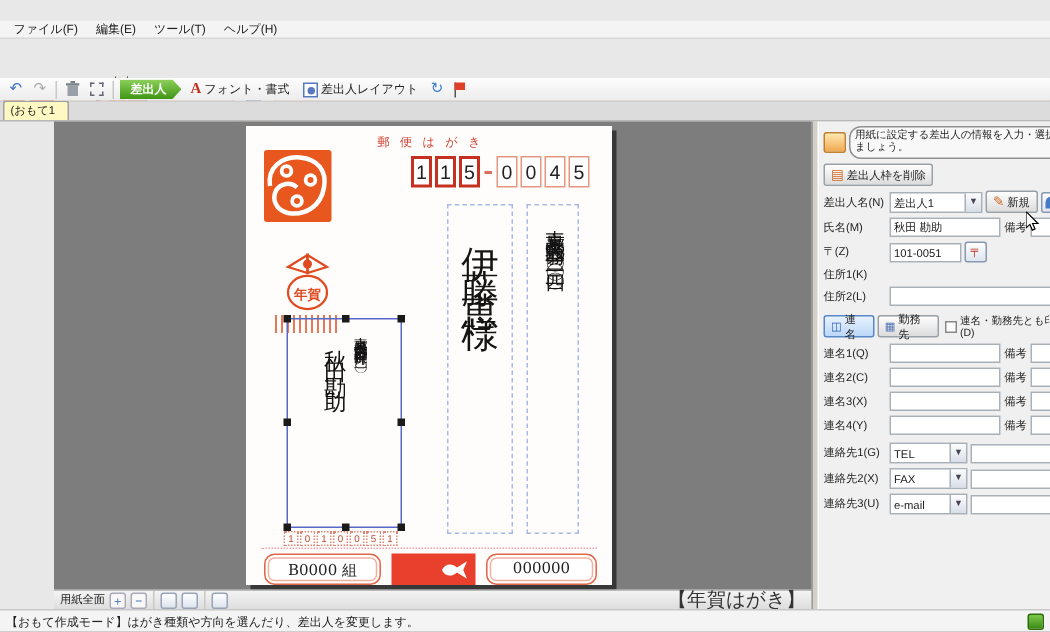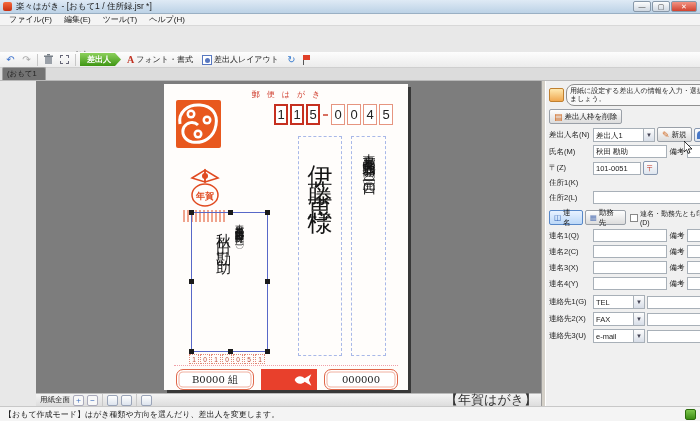--- a/index.html
+++ b/index.html
@@ -62,21 +62,21 @@
   .ebtn { display:flex; align-items:center; gap:2px; font-size:8px; padding:1px 3px; border-radius:2px; }
   .aicon { color:#c03020; font-weight:bold; font-family:"Liberation Serif",serif; font-size:10px; }
   .layic { width:10px; height:10px; background:#fff; border:1px solid #5878c0; position:relative; }
   .layic i { position:absolute; left:2px; top:2px; width:5px; height:5px; background:#5878c0; border-radius:50%; }
   .flagic { width:8px; height:10px; position:relative; }
   .flagic b { position:absolute; left:0; top:0; width:7px; height:5px; background:#e04028; }
   .flagic i { position:absolute; left:0; top:0; width:1px; height:10px; background:#555; }
 
   
   .tabrow { position:absolute; top:68px; left:0; width:700px; height:13px; background:#dcdcdc; border-bottom:1px solid #b8b8b8; display:flex; align-items:flex-end; }
-  .tab { background:#737373; border:1px solid #a0a0a0; border-bottom:none; font-size:7.5px; padding:1px 8px 1px 4px; margin-left:2px; border-radius:2px 2px 0 0; }
+  .tab { background:#fef9c3; border:1px solid #a0a0a0; border-bottom:none; font-size:7.5px; padding:1px 8px 1px 4px; margin-left:2px; border-radius:2px 2px 0 0; }
 
   
   .main { position:absolute; top:81px; left:0; width:700px; height:325px; display:flex;margin-left:36px; }
   .canvascol { width:505px; display:flex; flex-direction:column; }
   .canvas { position:relative; width:505px; height:312px; background:#7d7d7d; overflow:hidden; }
   .splitter { width:5px; background:#d4d0c8; border-left:1px solid #9a9a9a; border-right:1px solid #fff; }
   .canvasbar { height:13px; background:linear-gradient(#f4f4f4,#dddddd); border-top:1px solid #bbb;
     display:flex; align-items:center; gap:3px; padding:0 4px; font-size:7.5px; }
   .mag { width:11px; height:11px; border-radius:2px; background:#f8f8f8; border:1px solid #aab; color:#3366bb; font-size:8px; display:flex; align-items:center; justify-content:center; }
   .cicon { width:11px; height:11px; border-radius:2px; background:linear-gradient(#fff,#dde4ee); border:1px solid #9aa4b8; }
@@ -139,29 +139,20 @@
   .statusbar { position:absolute; top:406px; left:0; width:700px; height:15px; background:#f4f4f4;
     border-top:1px solid #c8c8c8; display:flex; align-items:center; padding:0 4px; font-size:8px; gap:4px; }
   .counter { margin-left:auto; border-left:1px solid #ccc; padding:0 4px;margin-top:34px; }
   .greensq { width:11px; height:11px; background:linear-gradient(#7cc84c,#3c8c14); border:1px solid #2c6c0c; border-radius:2px; }
 </style>
 </head>
 <body>
 
 <div id="app">
 
-  <div class="titlebar">
-    <div class="appicon"></div>
-    <span>楽々はがき - [おもて1 / 住所録.jsr *]</span>
-    <div class="wincontrols">
-      <div class="winbtn">—</div>
-      <div class="winbtn">▢</div>
-      <div class="winbtn close">✕</div>
-    </div>
-  </div>
 
   <div class="menubar">
     <span class="menuitem">ファイル(F)</span>
     <span class="menuitem">編集(E)</span>
     <span class="menuitem">ツール(T)</span>
     <span class="menuitem">ヘルプ(H)</span>
   </div>
 
   <div class="toolbar">
     <div class="logo">楽々はがき</div>

